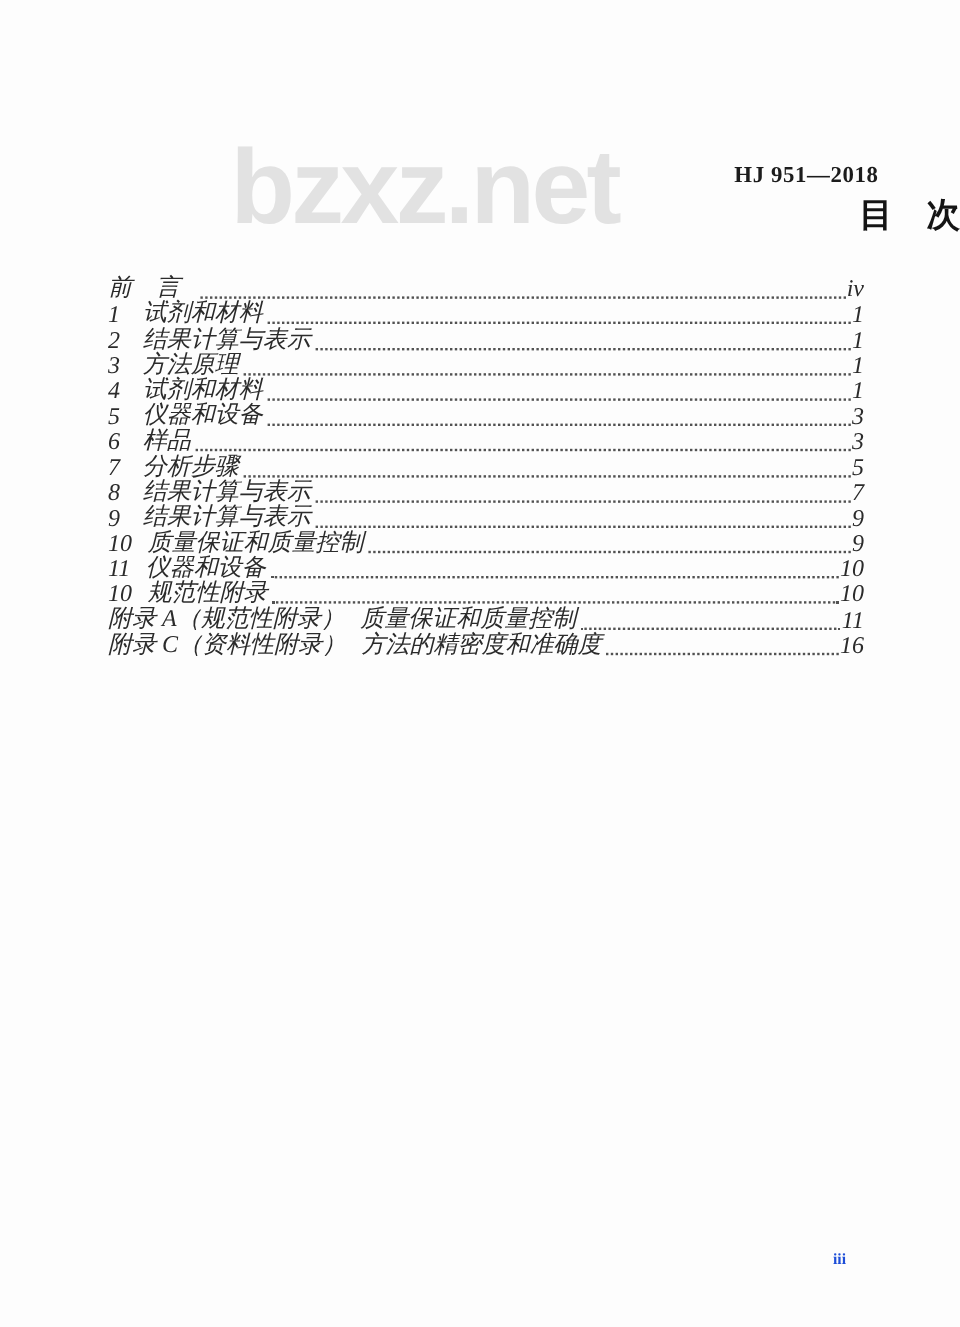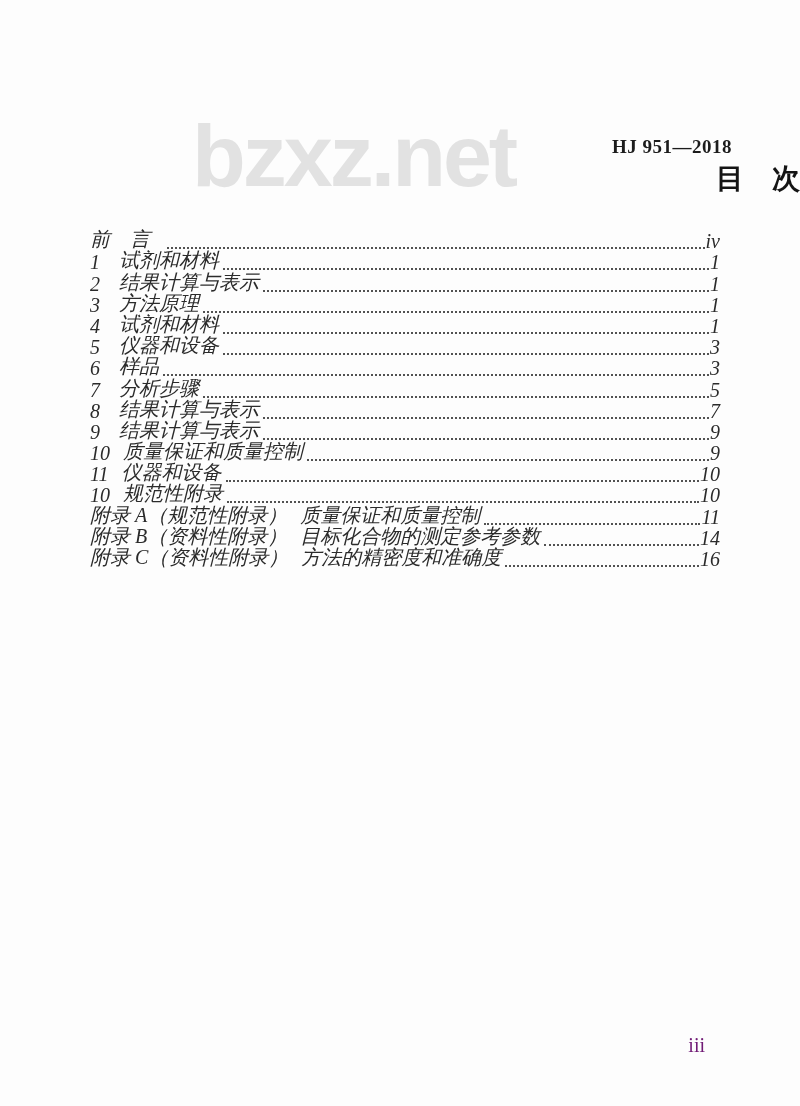--- a/index.html
+++ b/index.html
@@ -82,23 +82,23 @@
     margin: 0 1px 4px 4px;
   }
   .toc-row .pg {
     text-align: center;
   }
   .footer-page {
     position: absolute;
     bottom: 49px;
     right: 95px;
     z-index: 1;
-    font-size: 20px;
-    font-weight: normal;
-    color: #701a75;
+    font-size: 13px;
+    font-weight: bold;
+    color: #1d4ed8;
   }
 </style>
 </head>
 <body>
 
 <div class="page">
 
   <div class="watermark">bzxz.net</div>
 
   <div class="doc-code">HJ 951—2018</div>
@@ -197,26 +197,20 @@
     <span class="pg">10</span>
   </div>
 
   <div class="toc-row">
     <span class="num">附录 A（规范性附录）</span>
     <span class="ttl">质量保证和质量控制</span>
     <span class="leader"></span>
     <span class="pg">11</span>
   </div>
 
-  <div class="toc-row">
-    <span class="num">附录 B（资料性附录）</span>
-    <span class="ttl">目标化合物的测定参考参数</span>
-    <span class="leader"></span>
-    <span class="pg">14</span>
-  </div>
 
   <div class="toc-row">
     <span class="num">附录 C（资料性附录）</span>
     <span class="ttl">方法的精密度和准确度</span>
     <span class="leader"></span>
     <span class="pg">16</span>
   </div>
 </div>
 
   <div class="footer-page">iii</div>

